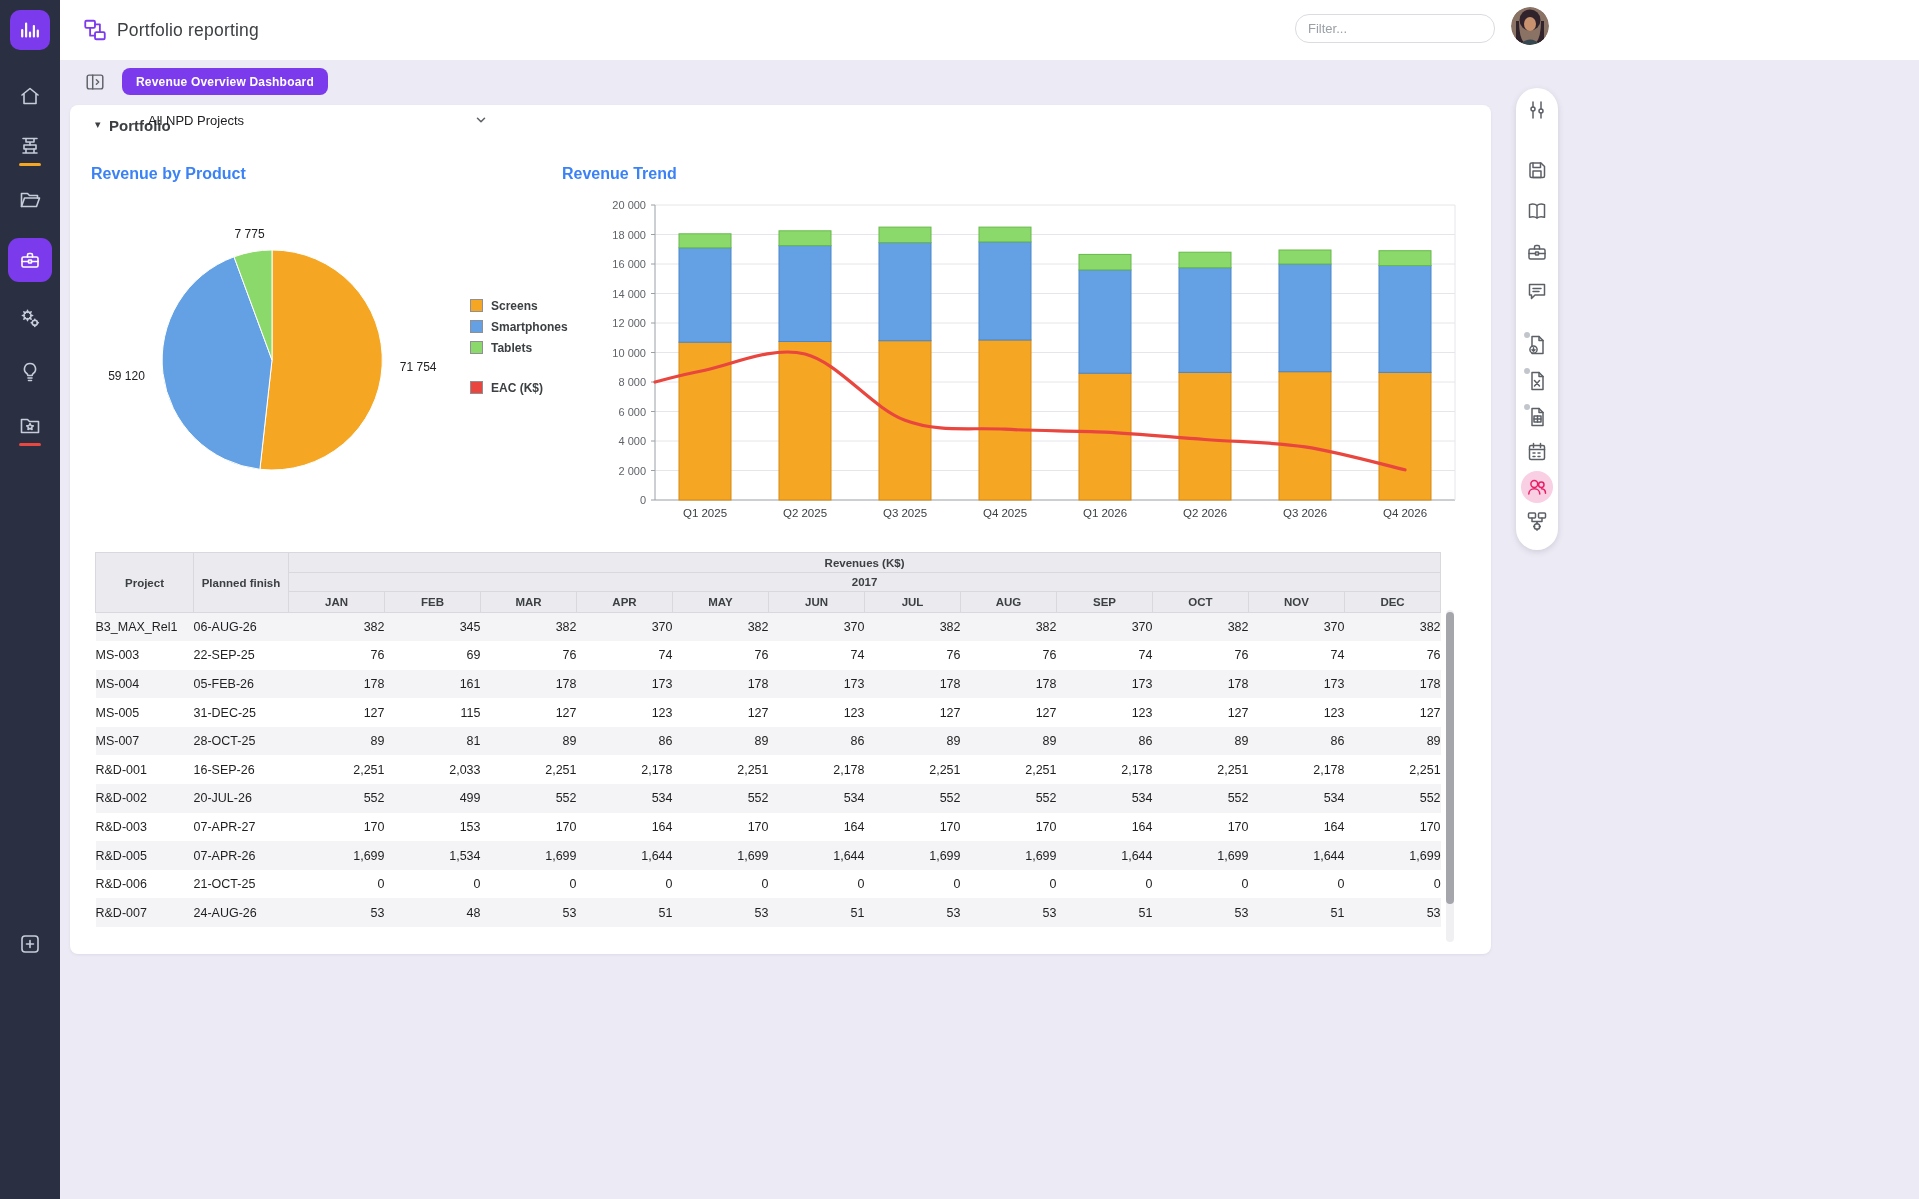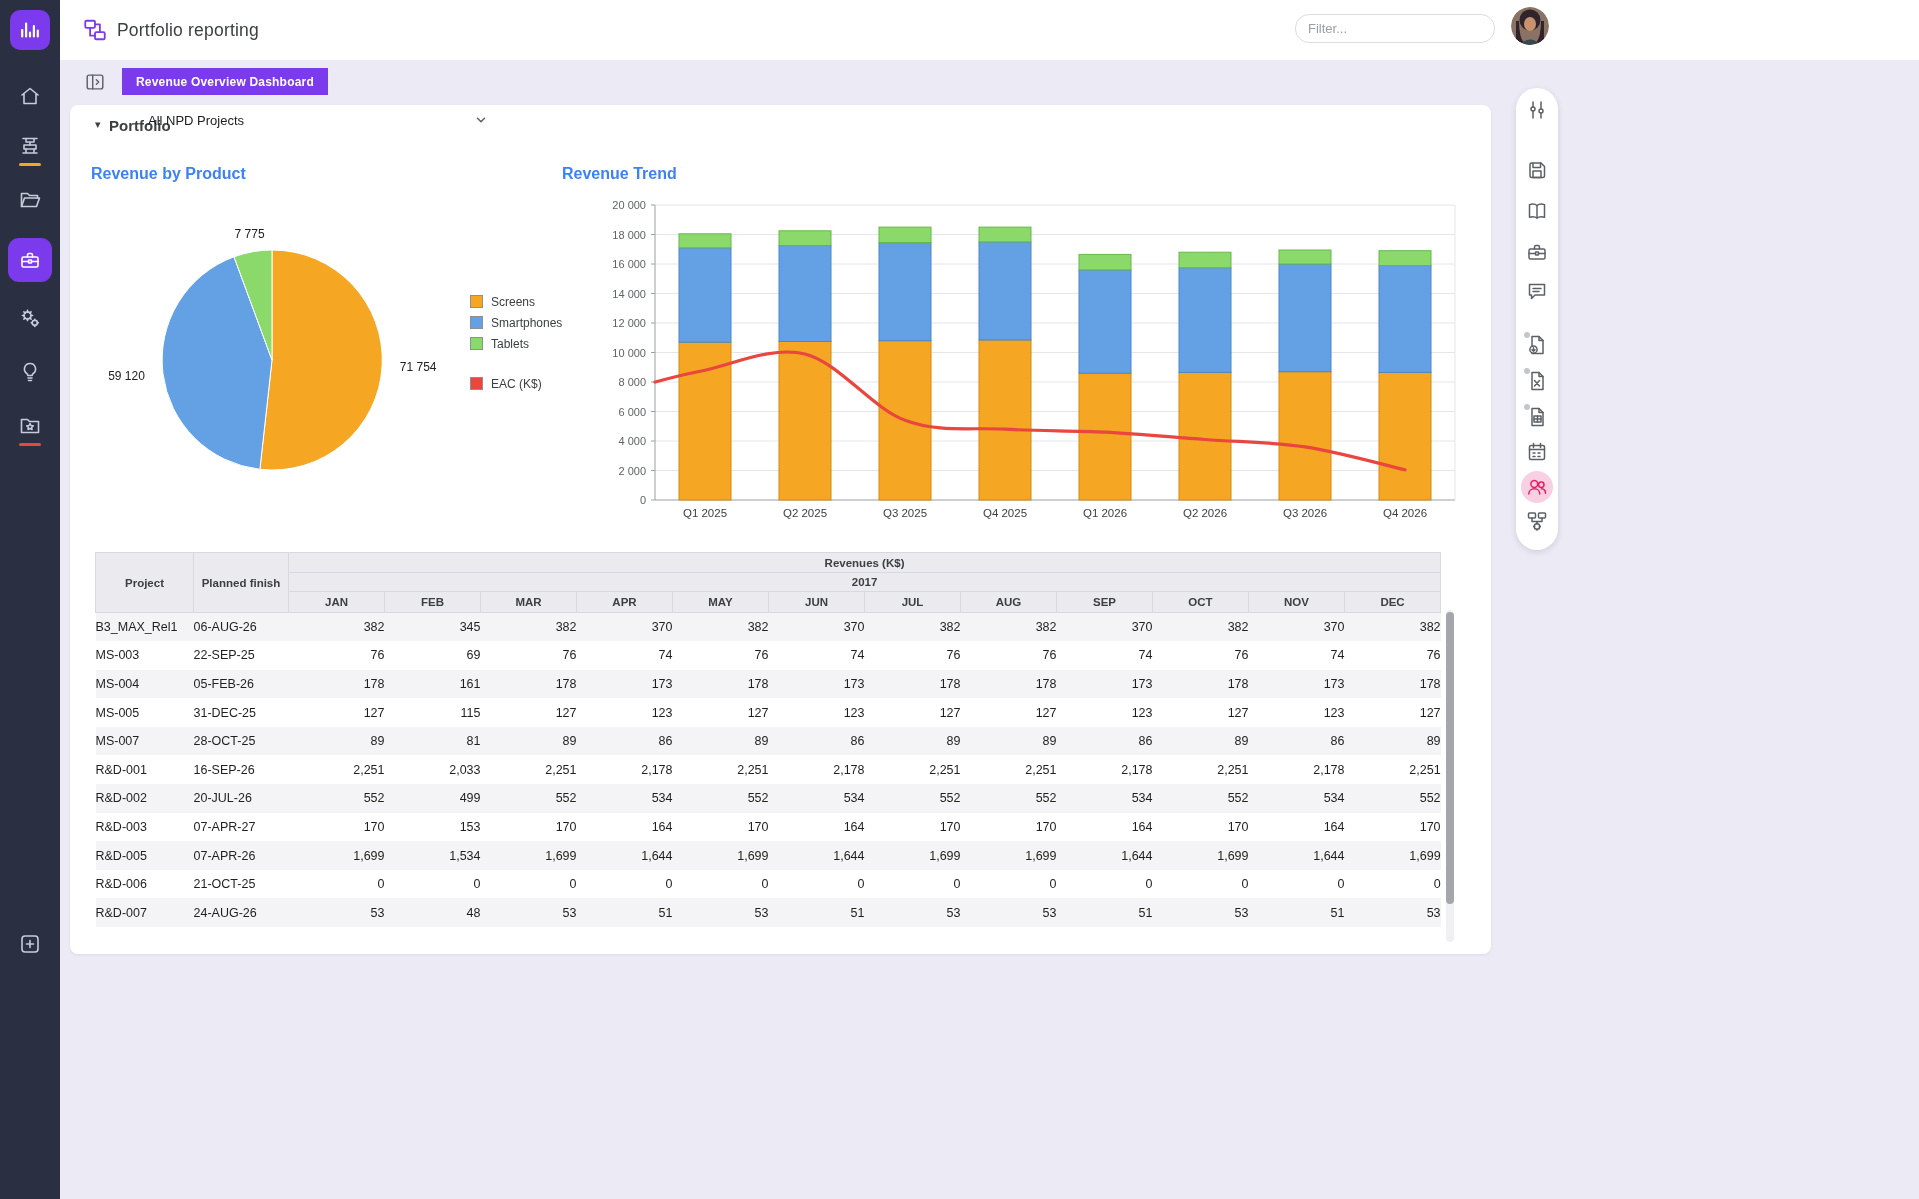--- a/index.html
+++ b/index.html
@@ -21,41 +21,41 @@
   .report-ic svg{width:26px;height:26px;stroke:currentColor;fill:none;stroke-width:1.7;stroke-linecap:round;stroke-linejoin:round;}
   .page-title{position:absolute;left:57px;top:15px;font-size:17.5px;font-weight:400;color:#3C4043;line-height:30px;letter-spacing:.2px;}
   .filter{position:absolute;left:1235px;top:14px;width:200px;height:29px;border:1px solid #DADCE0;border-radius:14px;padding:0 12px;font-size:13px;color:#202124;outline:none;font-family:inherit;background:#fff;}
   .filter::placeholder{color:#9AA0A6;}
   .avatar{position:absolute;left:1451px;top:7px;width:38px;height:38px;border-radius:50%;overflow:hidden;cursor:pointer;}
 
   
   .main{position:absolute;left:60px;top:60px;width:1859px;height:1139px;background:#ECEBF5;}
   .panel-toggle{position:absolute;left:24px;top:11px;width:22px;height:22px;background:none;border:none;color:#5F6368;cursor:pointer;padding:0;}
   .panel-toggle svg{width:22px;height:22px;stroke:currentColor;fill:none;stroke-width:1.6;stroke-linecap:round;stroke-linejoin:round;}
-  .dash-btn{position:absolute;left:62px;top:8px;height:27px;padding:0 14px;background:#7C3AED;color:#fff;border:none;border-radius:0;font-size:12px;font-weight:700;font-family:inherit;cursor:pointer;letter-spacing:.2px;}
+  .dash-btn{position:absolute;left:62px;top:8px;height:27px;padding:0 14px;background:#7C3AED;color:#fff;border:none;border-radius:8px;font-size:12px;font-weight:700;font-family:inherit;cursor:pointer;letter-spacing:.2px;}
 
   .card{position:absolute;left:10px;top:45px;width:1421px;height:849px;background:#fff;border-radius:8px;box-shadow:0 1px 3px rgba(40,40,60,.08);}
 
   .caret{position:absolute;left:25px;top:13px;font-size:11px;color:#3C4043;cursor:pointer;}
   .pf-label{position:absolute;left:39px;top:12px;font-size:15px;font-weight:700;color:#3C4043;}
   .pf-select{position:absolute;left:72px;top:8px;width:352px;height:26px;display:flex;align-items:flex-start;justify-content:space-between;padding:0 6px;cursor:pointer;border-radius:4px;}
   .pf-value{font-size:13px;color:#202124;}
   .chev{width:14px;height:14px;stroke:#5F6368;fill:none;stroke-width:1.8;stroke-linecap:round;stroke-linejoin:round;}
 
   .chart-title{position:absolute;font-size:16px;font-weight:700;color:#3b82f6;}
   .pie-title{left:21px;top:60px;}
   .bar-title{left:492px;top:60px;}
   .pie-svg{position:absolute;left:20px;top:105px;}
   .bar-svg{position:absolute;left:510px;top:83px;}
   .pie-lbl{font-size:12px;fill:#202124;}
   .ax-lbl{font-size:11px;fill:#5F6368;}
   .cat-lbl{font-size:11.5px;fill:#3C4043;}
 
   .legend{position:absolute;left:400px;top:190px;}
-  .lg-item{display:flex;align-items:flex-start;height:21px;}
+  .lg-item{display:flex;align-items:center;height:21px;font-weight:bold;}
   .swatch{width:13px;height:13px;border:1px solid #8F8F94;margin-right:8px;flex:0 0 13px;}
   .lg-lbl{font-size:12px;color:#3C4043;}
   .lg-eac{margin-top:19px;}
 
   
   .rev-table{position:absolute;left:25px;top:447px;width:1345px;border-collapse:collapse;table-layout:fixed;}
   .rev-table th{background:#EAEAEF;border:1px solid #D8D8DE;font-size:11.5px;font-weight:700;color:#3C4043;text-align:center;}
   .th-group{height:20px;font-size:12px;}
   .th-year{height:19px;font-size:12px;}
   .th-month{height:21px;}

